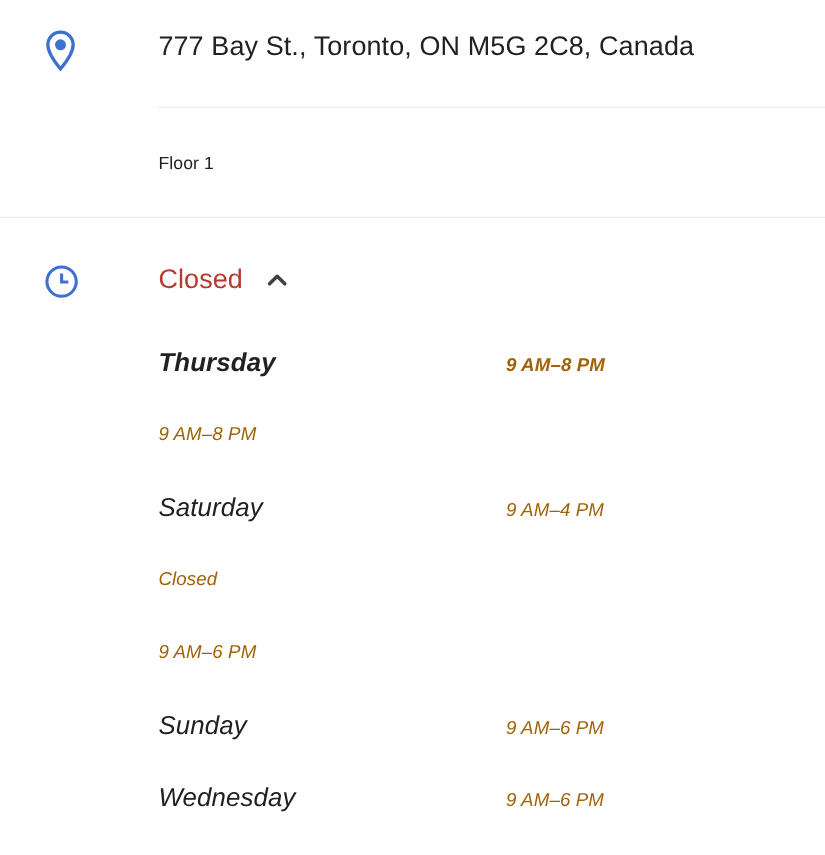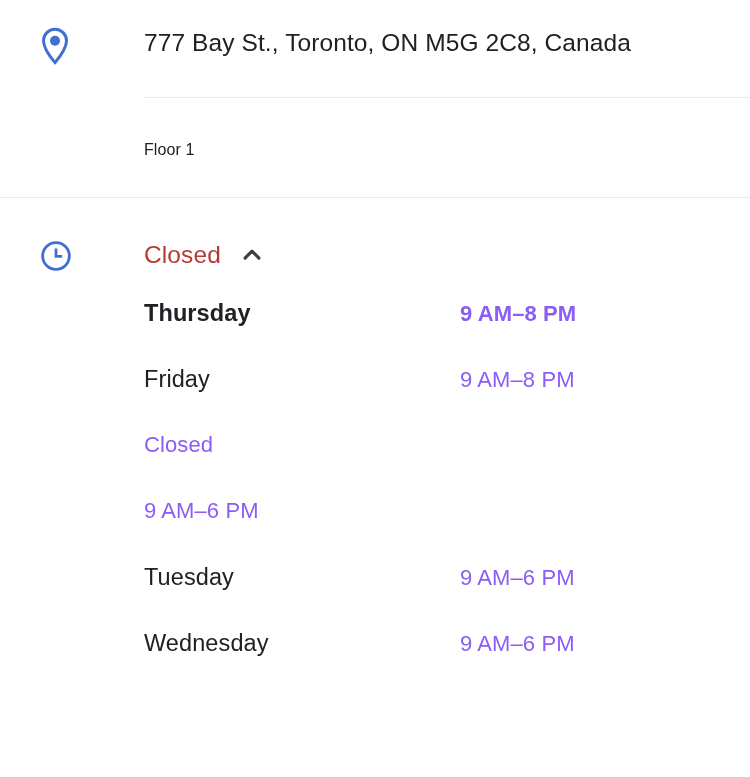--- a/index.html
+++ b/index.html
@@ -114,41 +114,42 @@
   .chevron {
     display: block;
     width: 26px;
     height: 26px;
   }
 
   .hours-table {
     position: absolute;
     left: 144px;
     right: 0;
-    top: 100px;
+    top: 116px;
+    font-style: italic;
   }
   .hours-row {
     display: flex;
     align-items: baseline;
     height: 66px;
   }
   .day-cell {
     width: 316px;
     flex: none;
     font-size: 23.5px;
     line-height: 30px;
     letter-spacing: 0.1px;
     color: #202124;
     white-space: nowrap;
   }
   .time-cell {
-    font-size: 22px;
+    font-size: 17px;
     line-height: 30px;
     letter-spacing: 0.1px;
-    color: #8b5cf6;
+    color: #a16207;
     white-space: nowrap;
   }
   .hours-row.today .day-cell,
   .hours-row.today .time-cell {
     font-weight: bold;
   }
 </style>
 </head>
 <body>
 
@@ -189,31 +190,34 @@
         </svg>
       </span>
     </div>
 
     <div class="hours-table" id="hours-table">
         <div class="hours-row today">
           <div class="day-cell">Thursday</div>
           <div class="time-cell">9 AM–8 PM</div>
         </div>
         <div class="hours-row">
-          <div class="day-cell">Friday</div>
           <div class="time-cell">9 AM–8 PM</div>
         </div>
         <div class="hours-row">
+          <div class="day-cell">Saturday</div>
+          <div class="time-cell">9 AM–4 PM</div>
+        </div>
+        <div class="hours-row">
           <div class="time-cell">Closed</div>
         </div>
         <div class="hours-row">
           <div class="time-cell">9 AM–6 PM</div>
         </div>
         <div class="hours-row">
-          <div class="day-cell">Tuesday</div>
+          <div class="day-cell">Sunday</div>
           <div class="time-cell">9 AM–6 PM</div>
         </div>
         <div class="hours-row">
           <div class="day-cell">Wednesday</div>
           <div class="time-cell">9 AM–6 PM</div>
         </div>
       </div>
   </div>
 
 </div>

